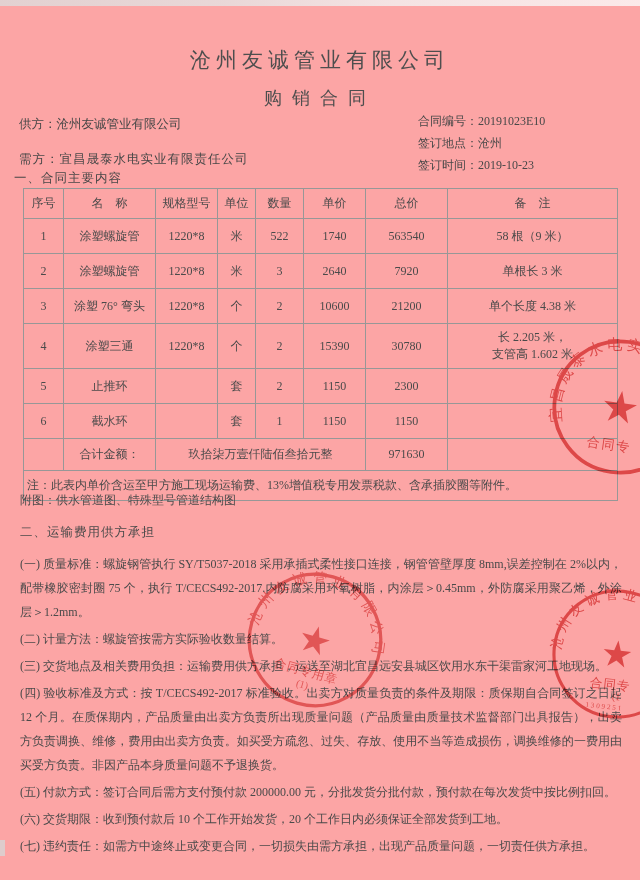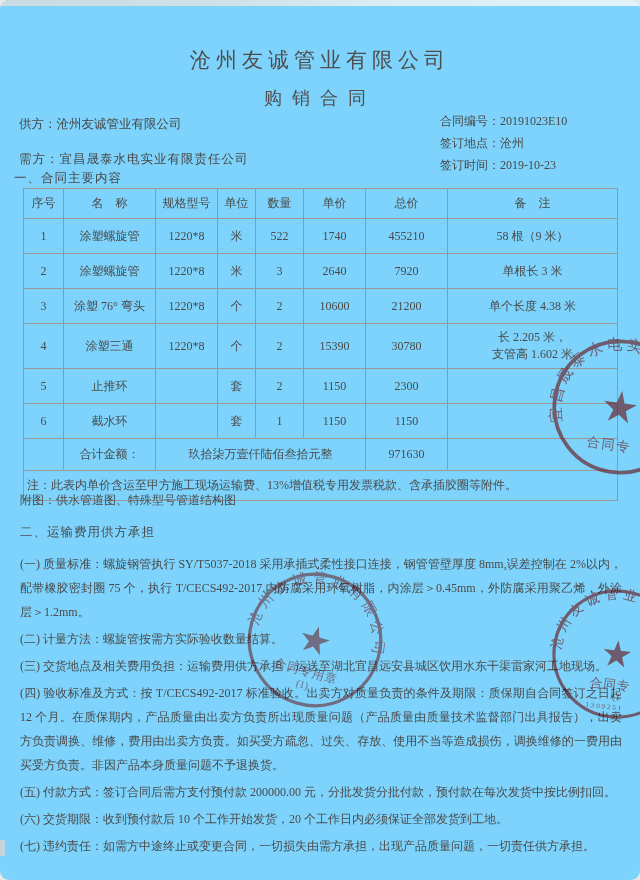--- a/index.html
+++ b/index.html
@@ -1,44 +1,43 @@
 <!DOCTYPE html>
 <html><head>
 <meta charset="utf-8">
 <style>
   html,body{margin:0;padding:0;background:#e9e9e9;}
   .page{
     position:relative;
     width:640px;height:880px;
     margin:0 auto;
-    background:#7dd3fc;
+    background:#fca5a5;
     overflow:hidden;
     font-family:"Liberation Serif","DejaVu Serif",serif;
     color:#474747;
-    border-radius:9px;
   }
   .scan-edge-top{
     position:absolute;top:0;left:0;width:100%;height:6px;
     background:linear-gradient(90deg,#dcdcdc 0%,#e4e4e4 35%,#f2f2f2 60%,#fbfbfb 100%);
     opacity:.8;
   }
   .scan-mark-left{
     position:absolute;left:0;top:840px;width:5px;height:16px;
     background:#d6d6d6;opacity:.8;
   }
   .doc-title{
     position:absolute;top:46px;left:0;width:100%;
     text-align:center;font-size:21px;letter-spacing:5px;color:#4e4e4e;
   }
   .doc-subtitle{
     position:absolute;top:86px;left:0;width:100%;
     text-align:center;font-size:18px;letter-spacing:10px;color:#4e4e4e;
   }
   .meta{
-    position:absolute;left:440px;top:110px;font-size:12px;line-height:22px;color:#484848;
+    position:absolute;left:418px;top:110px;font-size:12px;line-height:22px;color:#484848;
   }
   .party-supplier{position:absolute;left:19px;top:116px;font-size:12.5px;}
   .party-buyer{position:absolute;left:19px;top:151px;font-size:12.5px;letter-spacing:1px;}
   .section1-title{position:absolute;left:14px;top:170px;font-size:12.5px;letter-spacing:1px;}
   table.items{
     position:absolute;left:23px;top:188px;
     width:594px;border-collapse:collapse;table-layout:fixed;
     font-size:12px;color:#4a4a4a;
   }
   table.items td,table.items th{
@@ -124,21 +123,21 @@
       <th>总价</th>
       <th>备　注</th>
     </tr>
     <tr class="r">
       <td>1</td>
       <td>涂塑螺旋管</td>
       <td>1220*8</td>
       <td>米</td>
       <td>522</td>
       <td>1740</td>
-      <td>455210</td>
+      <td>563540</td>
       <td class="remark">58 根（9 米）</td>
     </tr>
     <tr class="r">
       <td>2</td>
       <td>涂塑螺旋管</td>
       <td>1220*8</td>
       <td>米</td>
       <td>3</td>
       <td>2640</td>
       <td>7920</td>

